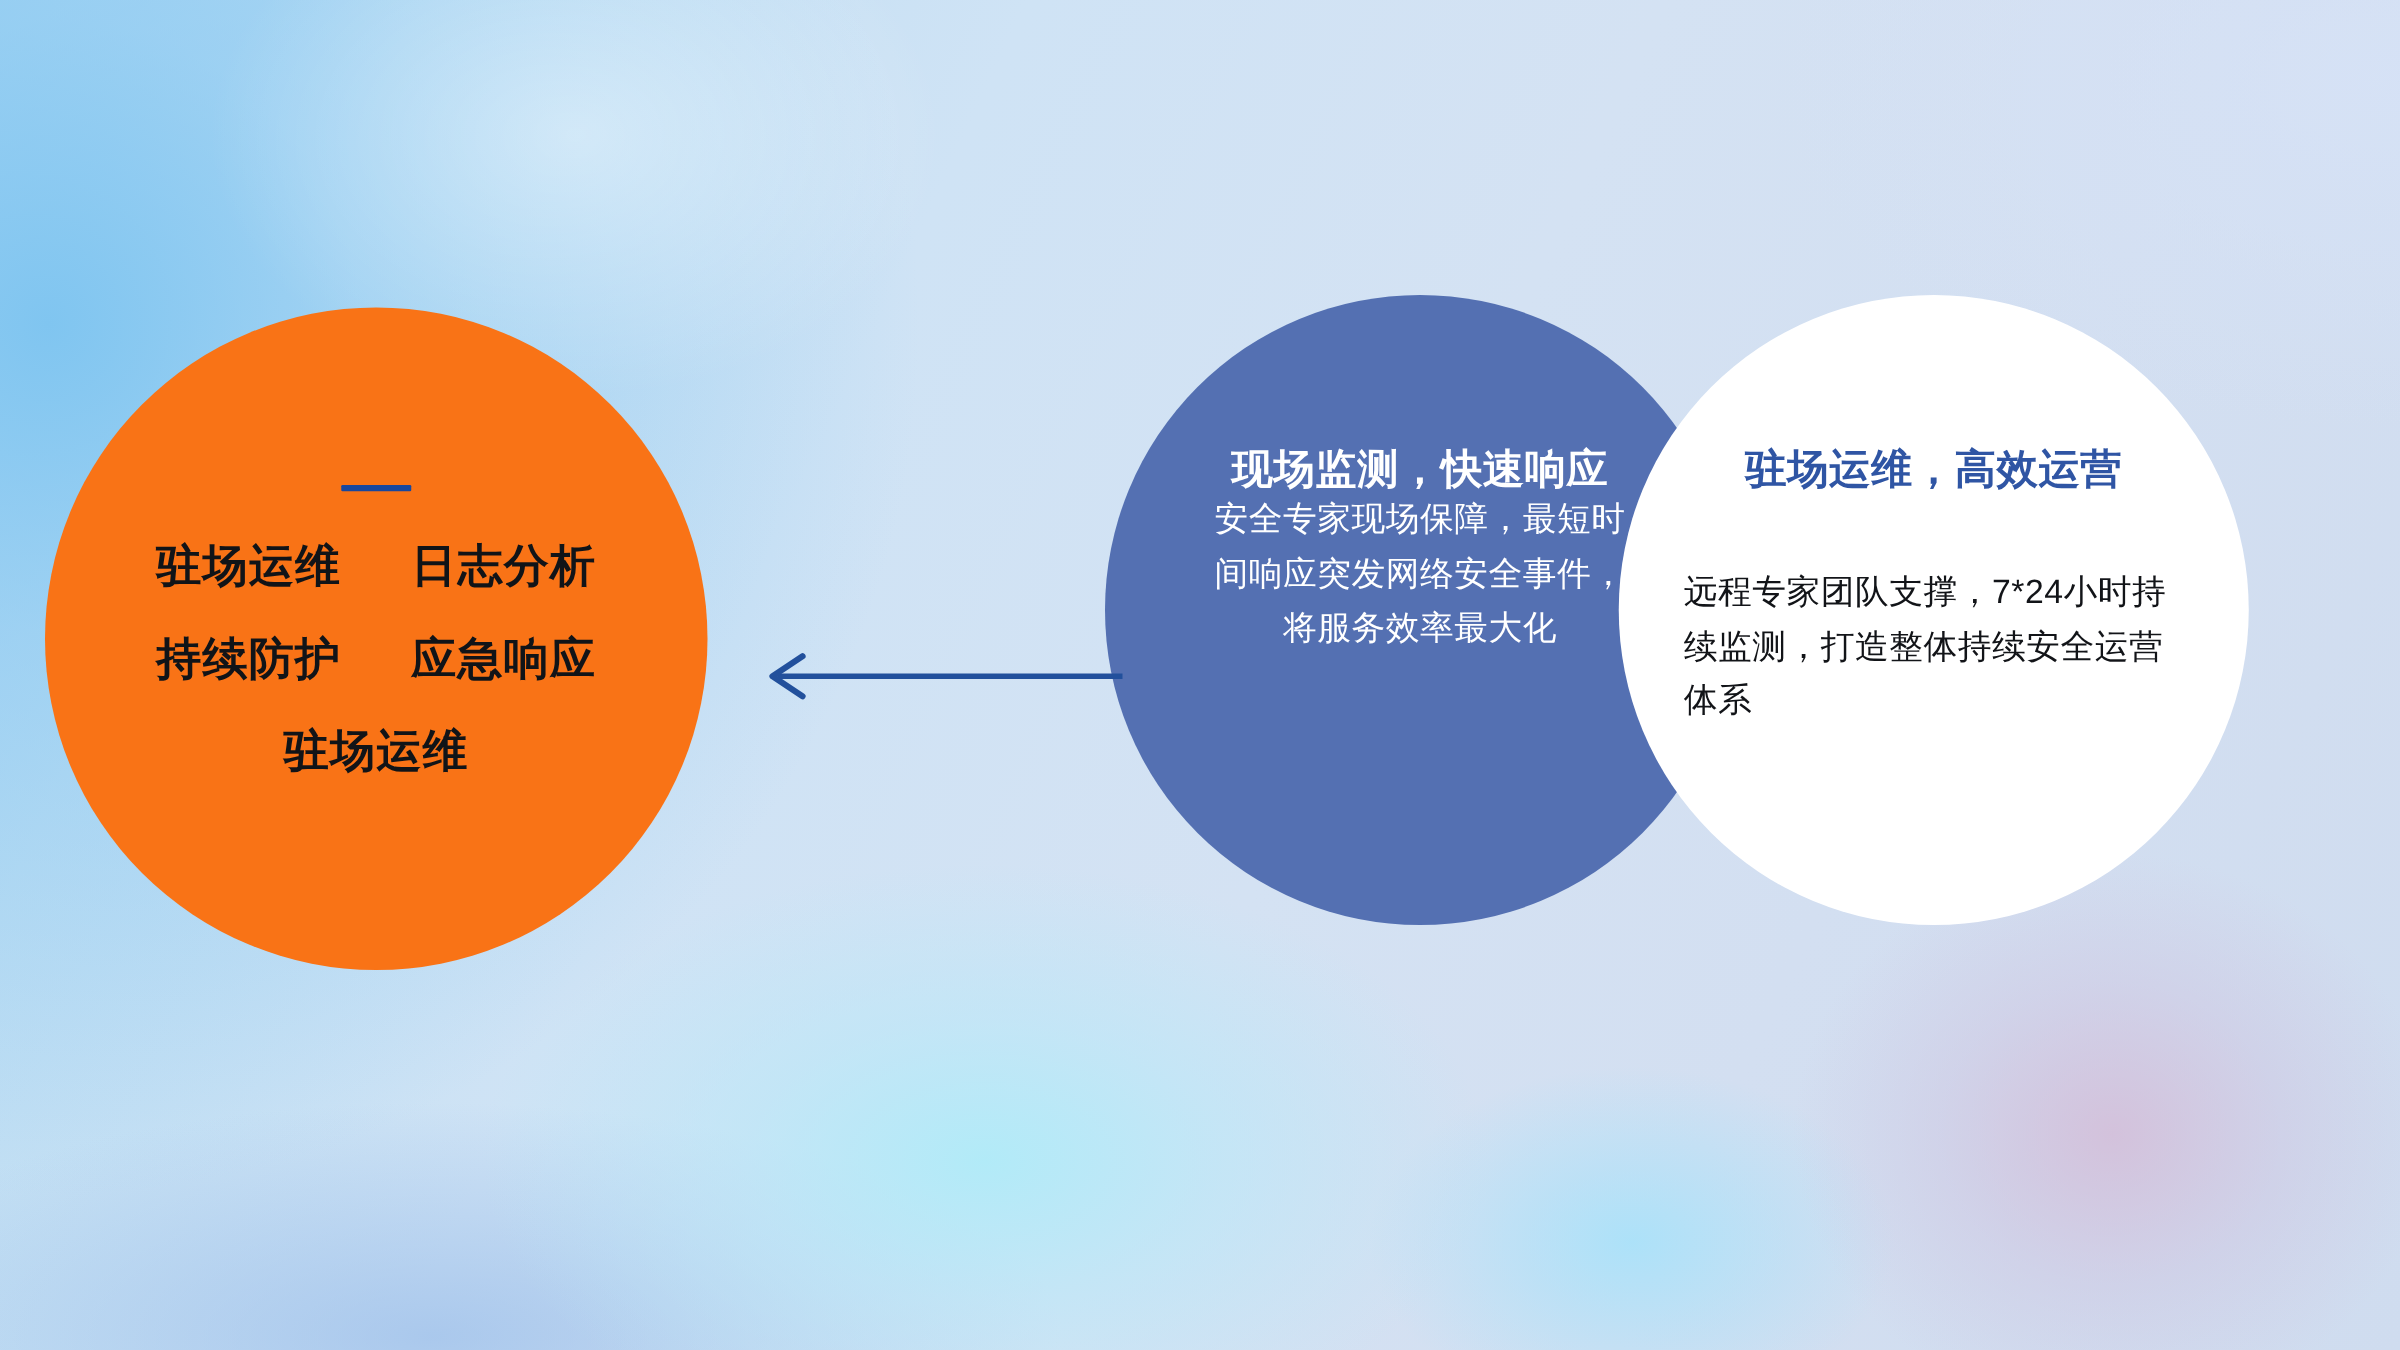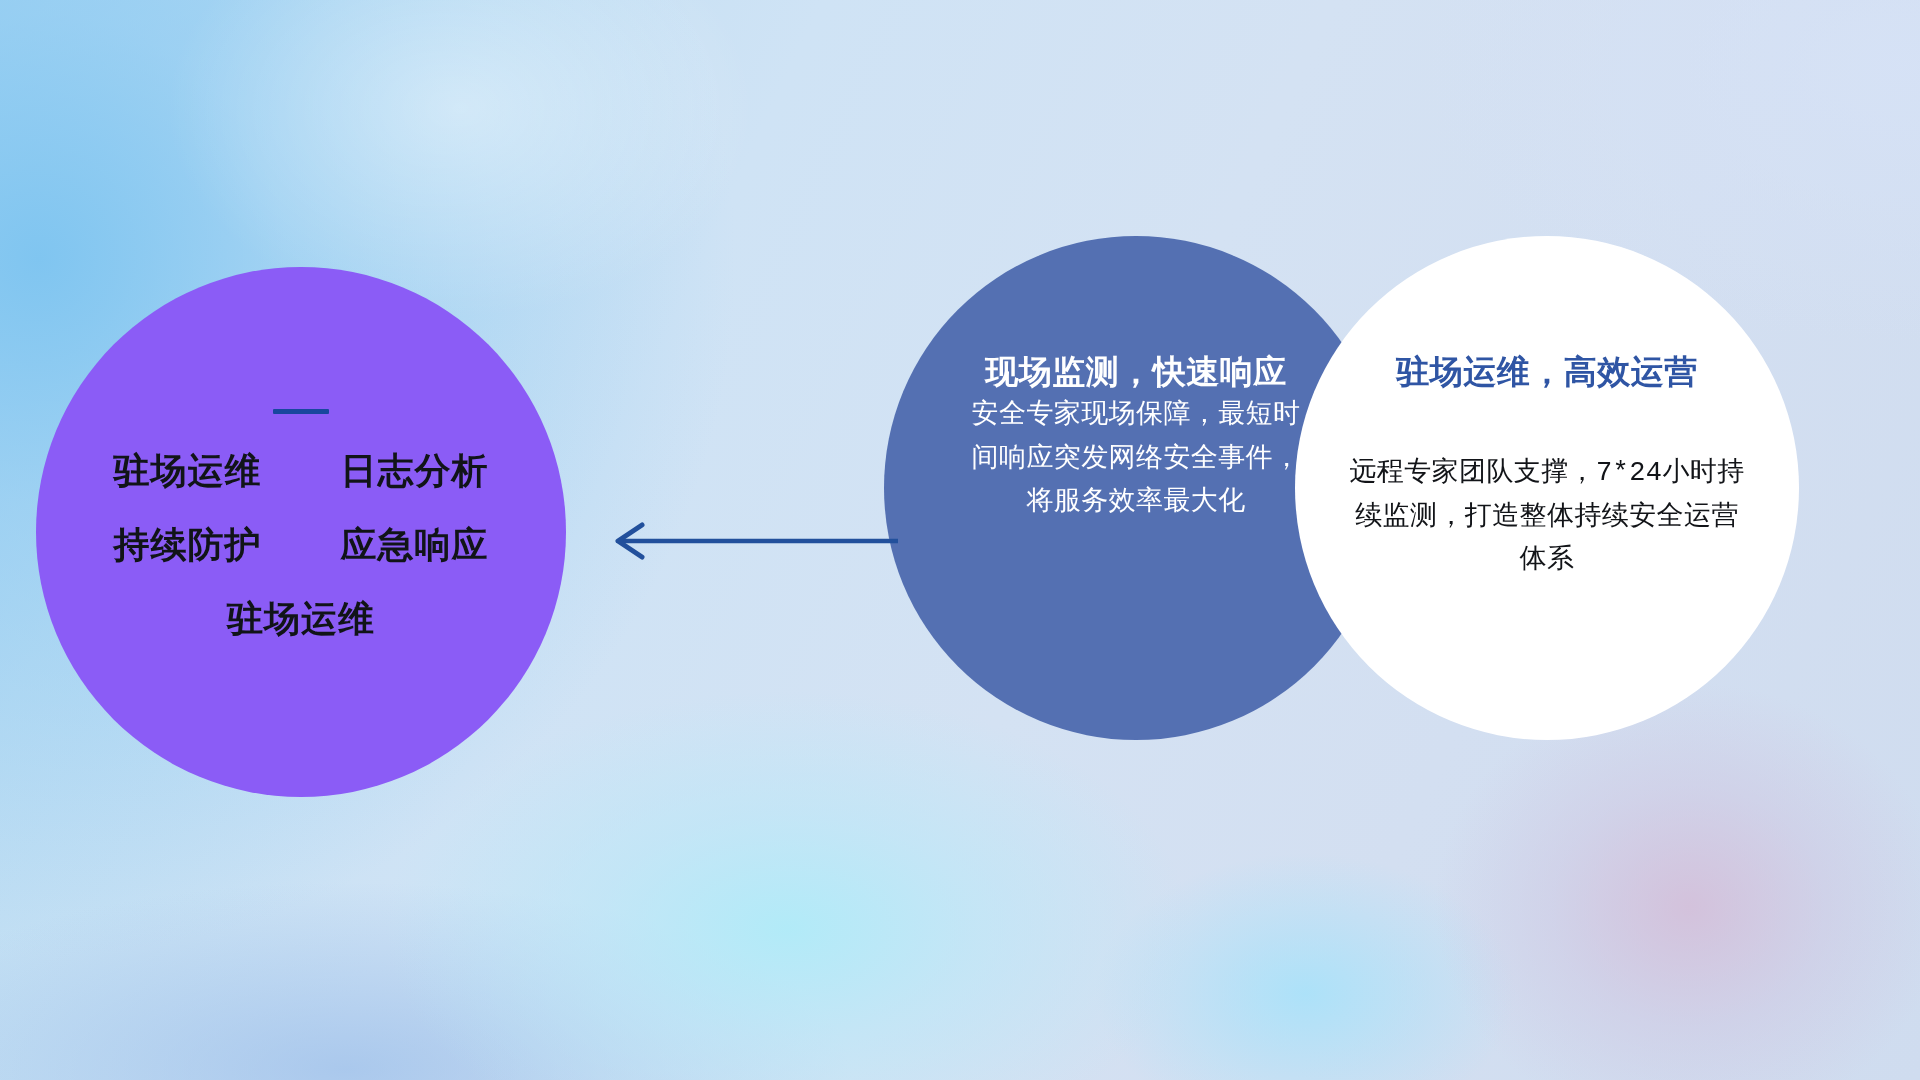--- a/index.html
+++ b/index.html
@@ -75,29 +75,28 @@
     background: radial-gradient(ellipse 420px 300px at 24% 10%,
         rgba(255,255,255,0.42) 0%,
         rgba(255,255,255,0.0) 70%);
   }
 
   
   .circle {
     position: absolute;
     border-radius: 50%;
     box-sizing: border-box;
-    font-family: Liberation Mono, monospace;
   }
 
   #circle-left {
     left: 36px;
-    top: 267px;
+    top: 246px;
     width: 530px;
     height: 530px;
-    background: #8b5cf6;
+    background: #f97316;
     z-index: 3;
   }
 
   #circle-middle {
     left: 884px;
     top: 236px;
     width: 504px;
     height: 504px;
     background: #5470b2;
     z-index: 4;
@@ -194,21 +193,21 @@
   .right-body {
     margin-top: 58px;
     font-size: 27px;
     font-weight: 400;
     color: #121418;
     line-height: 1.62;
     letter-spacing: 0.4px;
     max-width: 400px;
     margin-left: auto;
     margin-right: auto;
-    text-align: center;
+    text-align: left;
   }
 
   
   #arrow {
     position: absolute;
     left: 600px;
     top: 514px;
     width: 300px;
     height: 54px;
     z-index: 6;

